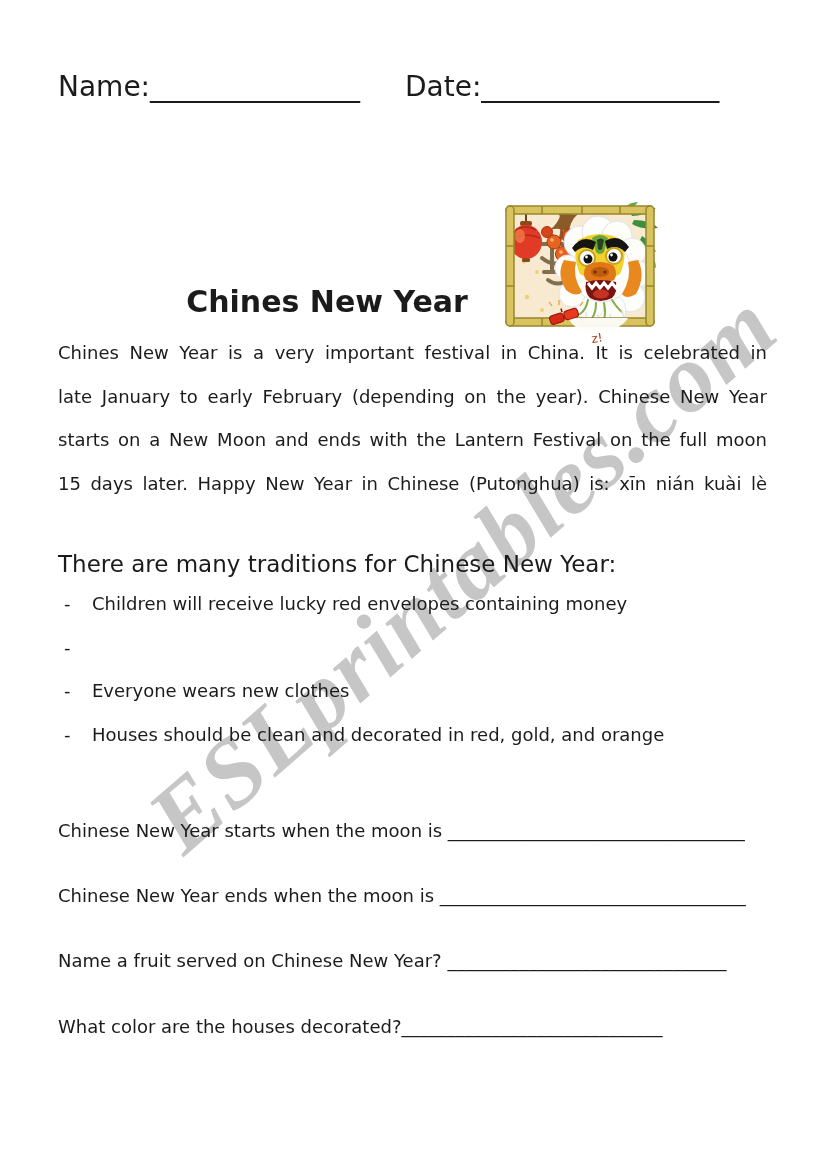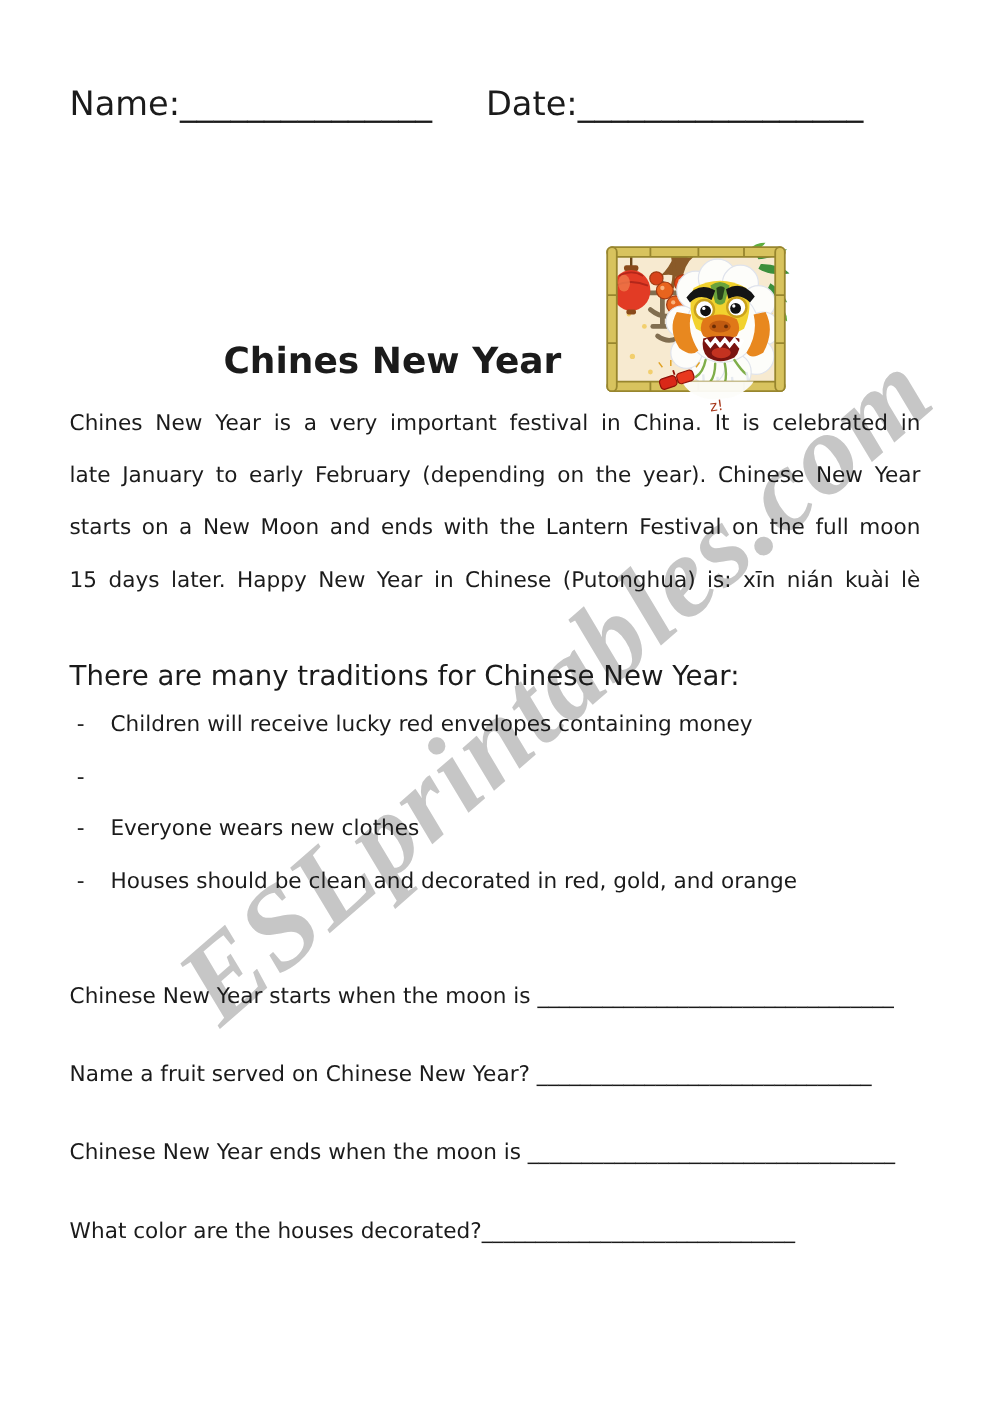--- a/index.html
+++ b/index.html
@@ -237,23 +237,23 @@
       <span class="dash">-</span>
       <span>Houses should be clean and decorated in red, gold, and orange</span>
     </div>
   </div>
 
   <div class="layer questions">
     <div class="question">
       <span>Chinese New Year starts when the moon is </span><span class="blank">_________________________________</span>
     </div>
     <div class="question">
+      <span>Chinese New Year ends when the moon is </span><span class="blank">__________________________________</span>
+    </div>
+    <div class="question">
       <span>Name a fruit served on Chinese New Year? </span><span class="blank">_______________________________</span>
     </div>
     <div class="question">
-      <span>Chinese New Year ends when the moon is </span><span class="blank">__________________________________</span>
-    </div>
-    <div class="question">
       <span>What color are the houses decorated?</span><span class="blank">_____________________________</span>
     </div>
   </div>
 
 </div>
 
 </body></html>

